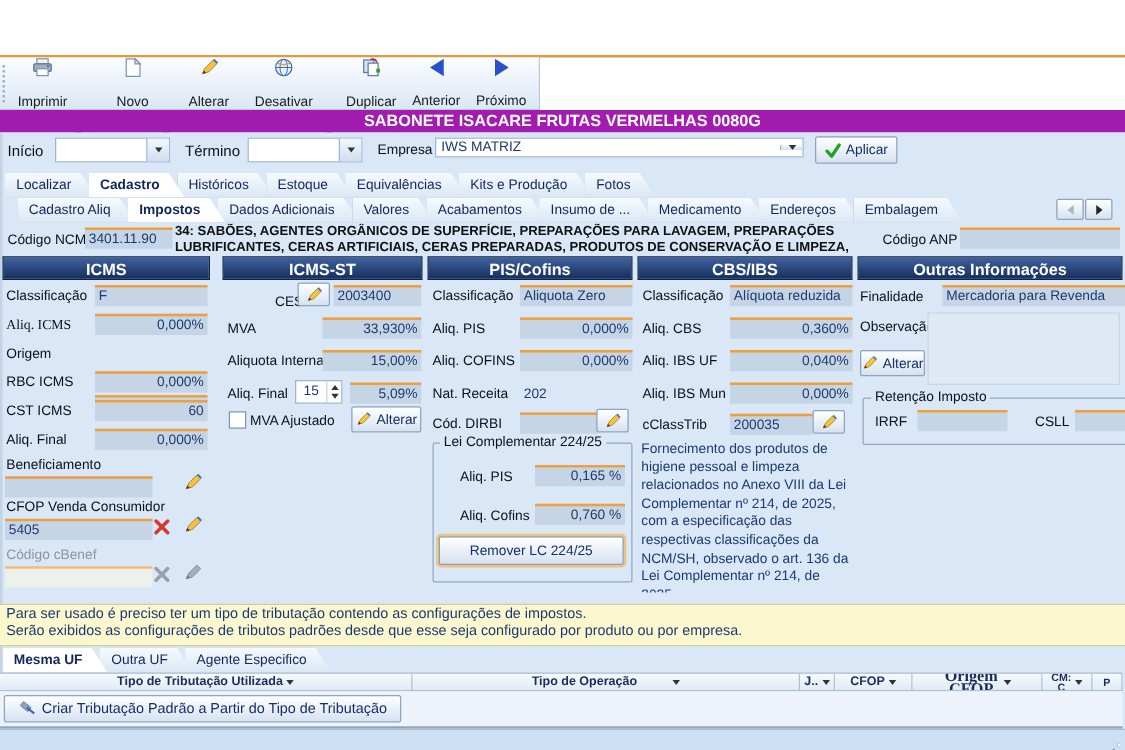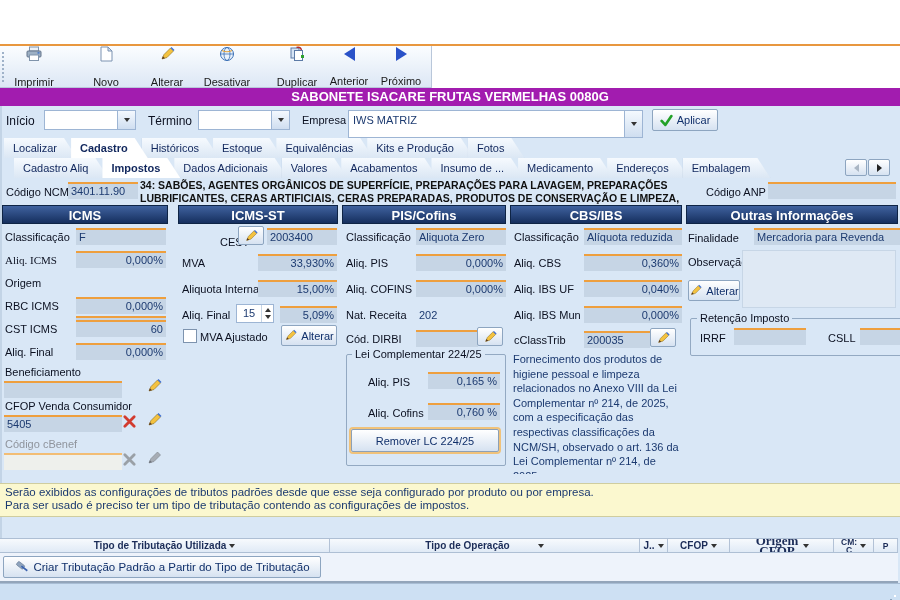--- a/index.html
+++ b/index.html
@@ -137,21 +137,21 @@
       </span>
   </div>
   <span class="lbl" style="left:148px;top:114px;font-size:12px;">Término</span>
   <div class="combo" style="left:198px;top:110px;width:92px;height:20px;">
     <span class="val"></span>
     <span class="ddbtn">
         <span class="tri-down sm"></span>
       </span>
   </div>
   <span class="lbl" style="left:302px;top:114px;">Empresa</span>
-  <div class="combo" style="left:348px;top:110px;width:295px;height:28px;">
+  <div class="combo" style="left:348px;top:110px;width:295px;height:16px;align-items:center;">
     <span class="val">IWS MATRIZ</span>
     <span class="ddbtn">
         <span class="tri-down sm"></span>
       </span>
   </div>
   <div class="btn" style="left:652px;top:109px;width:66px;height:22px;">
     <span>
       <svg width="13" height="13" viewBox="0 0 16 16">
           <path d="M2 8.5 l4.5 5 L14 2.5" stroke="#23a127" stroke-width="3.2" fill="none" stroke-linecap="round" stroke-linejoin="round"></path>
         </svg>
@@ -353,24 +353,29 @@
     <span>Alterar</span>
   </div>
   <div class="grpbox" style="left:690px;top:318px;width:210px;height:36px;"></div>
   <span class="grptitle" style="left:697px;top:312px;">Retenção Imposto</span>
   <span class="lbl" style="left:700px;top:332px;">IRRF</span>
   <div class="fld" style="left:734px;top:328px;width:66px;"></div>
   <span class="lbl" style="left:828px;top:332px;">CSLL</span>
   <div class="fld" style="left:860px;top:328px;width:38px;"></div>
 
   <div class="abs" style="left:0;top:483px;width:900px;height:34px;background:#fbf8cf;border-top:1px solid #cfcd9f;border-bottom:1px solid #cfcd9f;box-sizing:border-box;color:#1c3a70;font-size:11.5px;">
+    <div style="padding:1px 0 0 5px;">Para ser usado é preciso ter um tipo de tributação contendo as configurações de impostos.</div>
     <div style="padding:2px 0 0 5px;">Serão exibidos as configurações de tributos padrões desde que esse seja configurado por produto ou por empresa.</div>
-    <div style="padding:1px 0 0 5px;">Para ser usado é preciso ter um tipo de tributação contendo as configurações de impostos.</div>
-  </div>
-
+  </div>
+
+  <div class="tabrow" style="left:2px;top:518px;height:20px;">
+    <div class="tab sel"><span>Mesma UF</span></div>
+    <div class="tab"><span>Outra UF</span></div>
+    <div class="tab"><span>Agente Especifico</span></div>
+  </div>
 
   <div class="abs" style="left:0;top:538px;width:898px;height:15px;background:linear-gradient(#f7fafd,#e0eaf6);border-top:1px solid #aebfd4;border-bottom:1px solid #aebfd4;display:flex;box-sizing:border-box;font-size:10px;">
     <div class="ghcell" style="width:330px;">
       <span>Tipo de Tributação Utilizada</span>
         <span class="tri-down sm"></span>
     </div>
     <div class="ghcell" style="width:310px;gap:28px;">
       <span>Tipo de Operação</span>
         <span class="tri-down sm"></span>
     </div>

